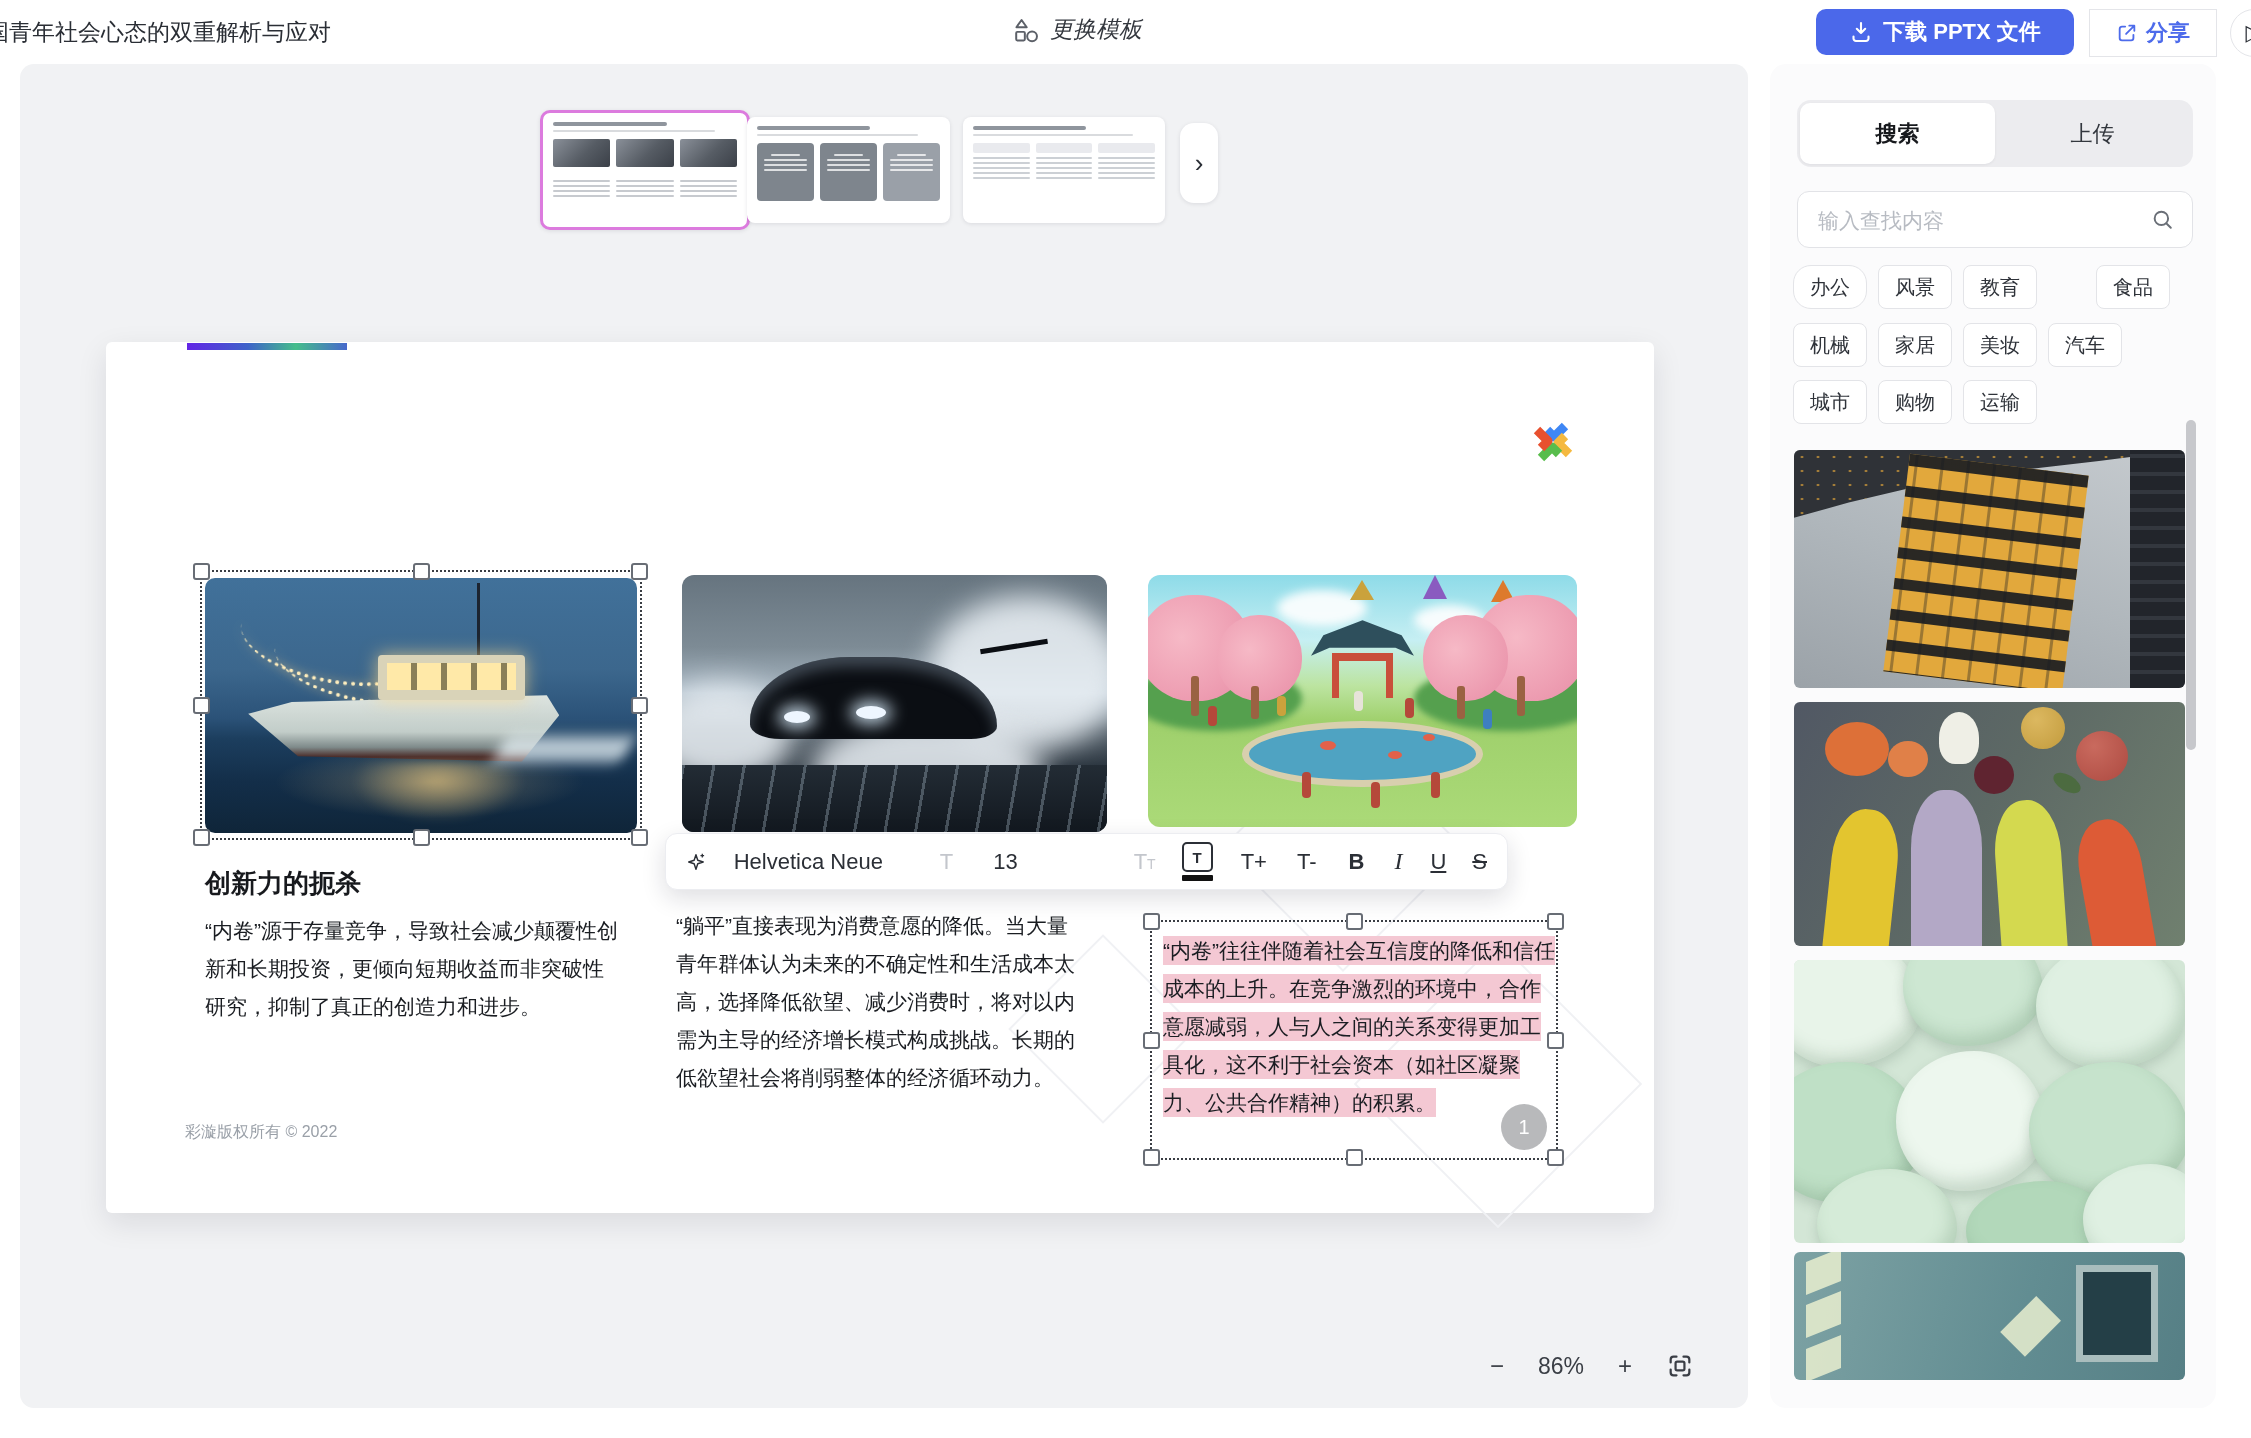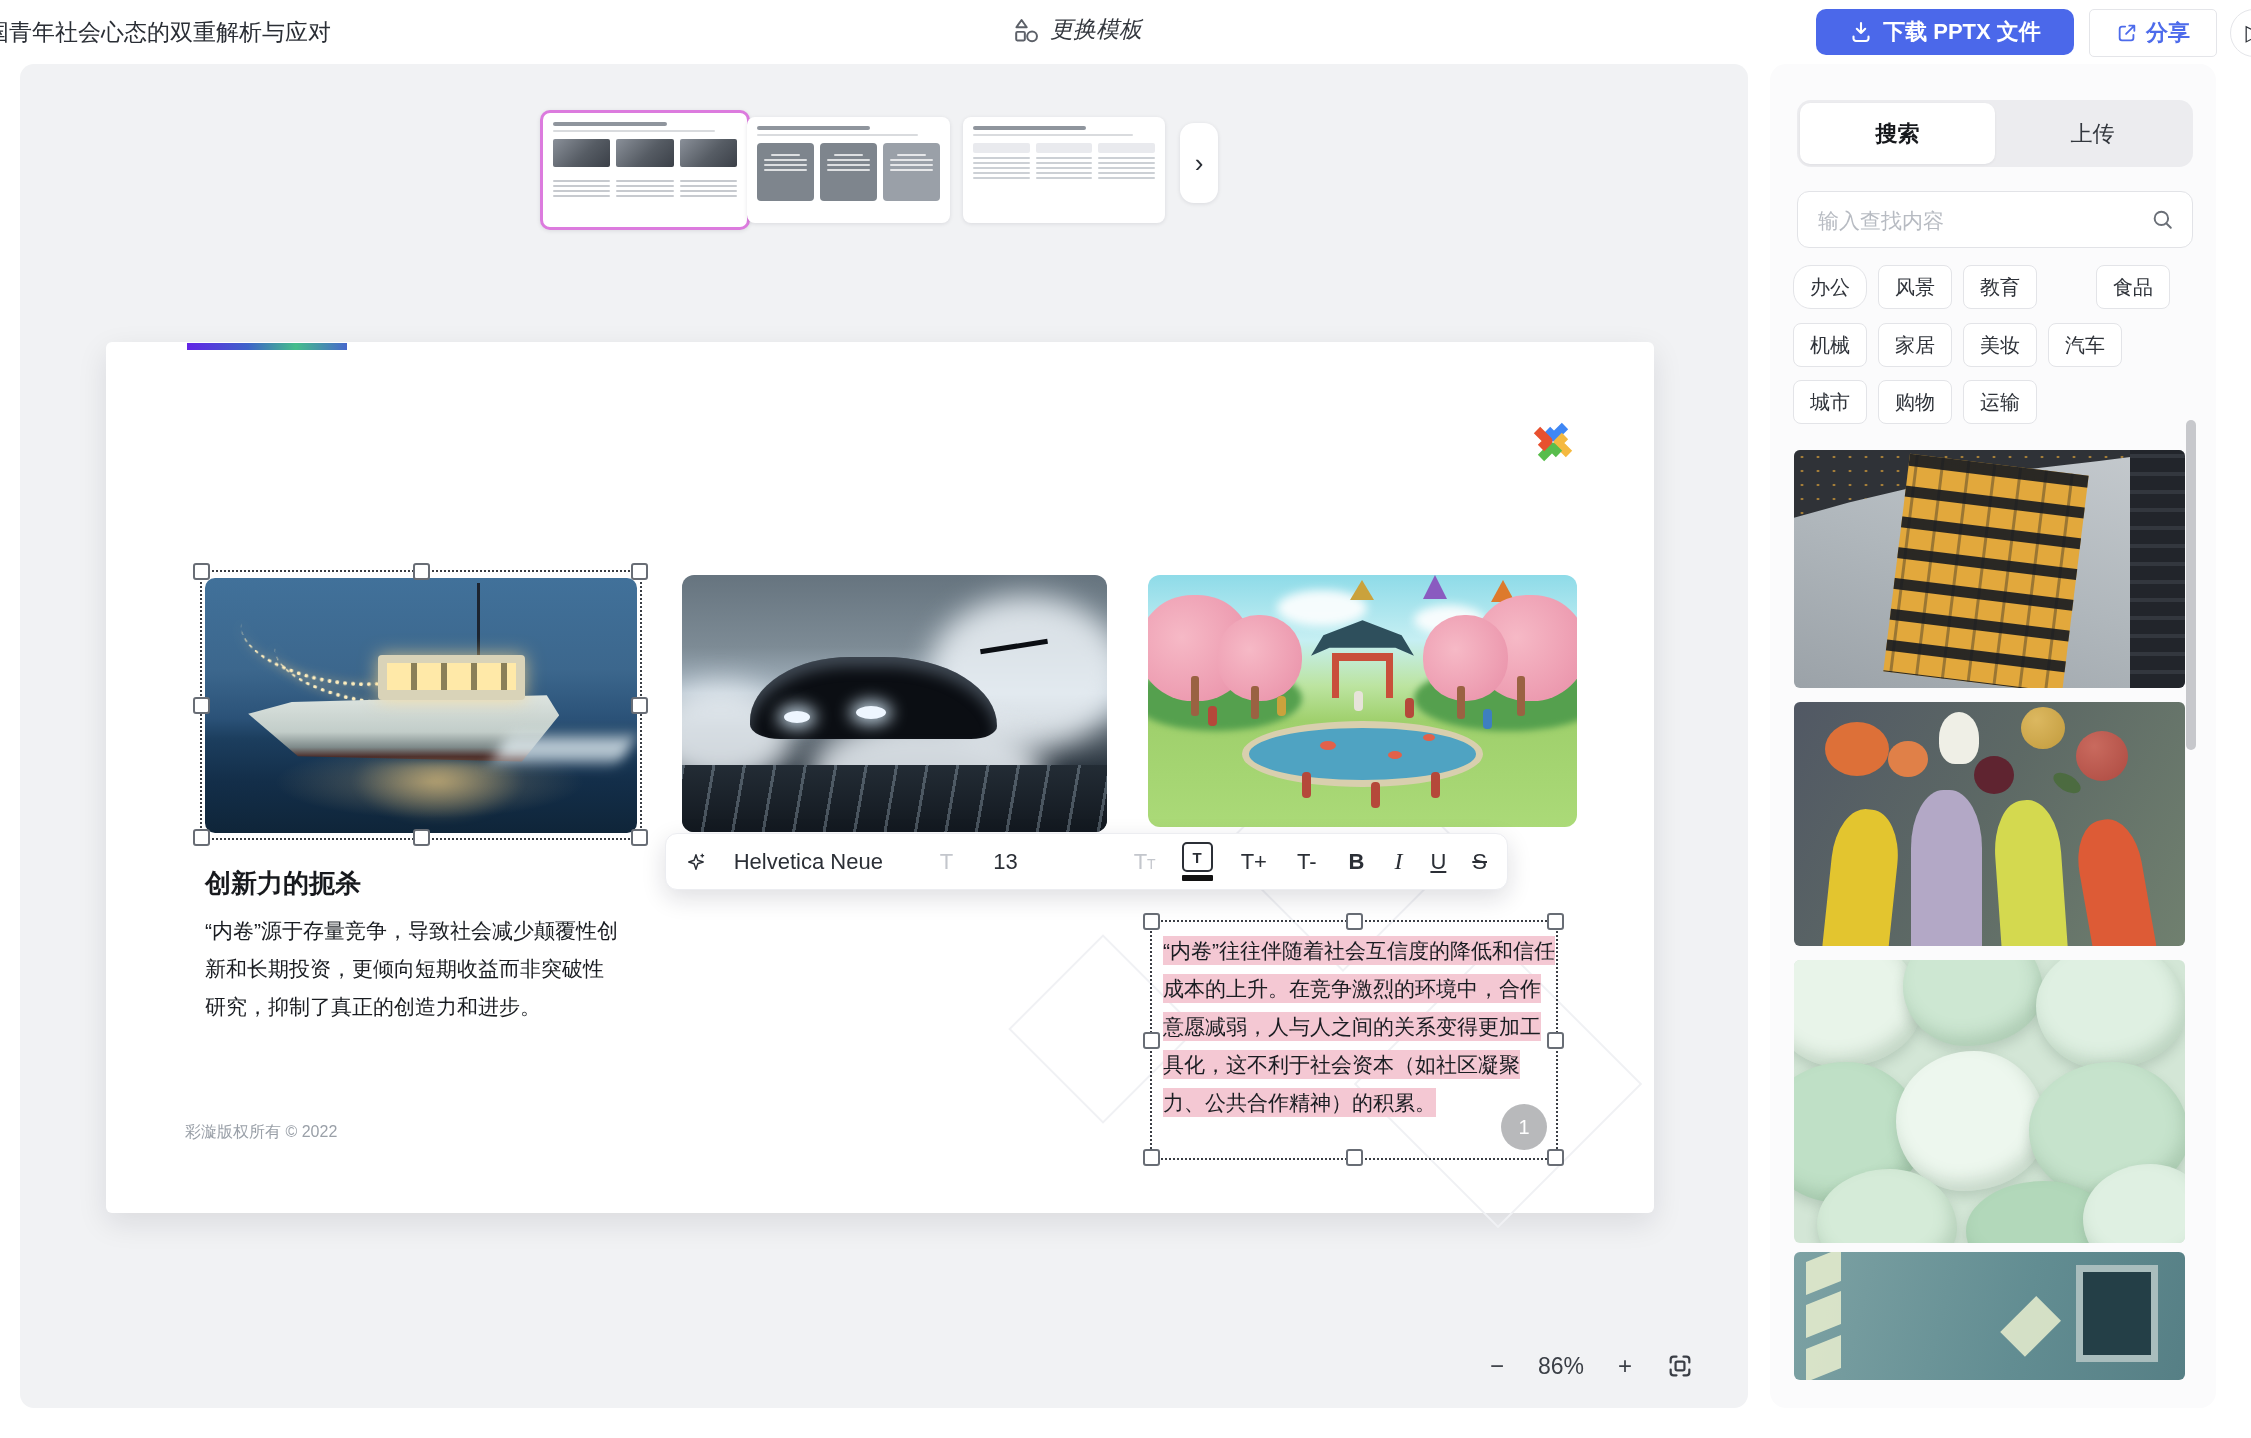--- a/index.html
+++ b/index.html
@@ -7,21 +7,21 @@
   .abs{position:absolute;}
   .flex{display:flex;align-items:center;}
 
   
   #topbar{position:absolute;left:0;top:0;width:2251px;height:64px;background:#fff;}
   .doc-title{position:absolute;left:-14px;top:17px;font-size:23px;font-weight:500;color:#2a2e35;white-space:nowrap;}
   .tmpl-group{position:absolute;left:1012px;top:14px;gap:10px;cursor:pointer;font-style:italic;}
   .tmpl-group span{font-size:23px;color:#33373e;}
   .btn-download{position:absolute;left:1816px;top:9px;width:258px;height:46px;border-radius:10px;
     background:#4B68EA;color:#fff;font-size:22px;font-weight:600;justify-content:center;gap:10px;cursor:pointer;}
-  .btn-share{position:absolute;left:2089px;top:9px;width:126px;height:46px;border-radius:5px;border:1px solid #E4E5E9;
+  .btn-share{position:absolute;left:2089px;top:9px;width:126px;height:46px;border-radius:0;border:1px solid #E4E5E9;
     background:#fff;color:#4D6BEB;font-size:22px;font-weight:600;justify-content:center;gap:8px;cursor:pointer;}
   .btn-play{position:absolute;left:2230px;top:9px;width:46px;height:46px;border-radius:50%;border:1px solid #E4E5E9;
     background:#fff;justify-content:center;cursor:pointer;}
 
   
   #canvas{position:absolute;left:20px;top:64px;width:1728px;height:1344px;background:#F1F2F4;border-radius:14px;overflow:hidden;}
 
   .thumb{position:absolute;background:#fff;border-radius:8px;box-shadow:0 1px 4px rgba(20,24,40,.10);padding:9px 10px;overflow:hidden;}
   .thumb.sel{border:3px solid #DC7BDE;border-radius:10px;}
   .t-line{background:#8f959d;height:4px;width:62%;border-radius:2px;}
@@ -373,20 +373,21 @@
       <span class="tb-item" style="margin-left:30px;">T-</span>
       <span class="tb-item tb-b" style="margin-left:32px;">B</span>
       <span class="tb-item tb-i" style="margin-left:30px;">I</span>
       <span class="tb-item tb-u" style="margin-left:28px;">U</span>
       <span class="tb-item tb-s" style="margin-left:26px;">S</span>
     </div>
 
     <div class="col-head">创新力的扼杀</div>
 
     <p class="para" style="left:99px;top:570px;width:414px;margin:0;">“内卷”源于存量竞争，导致社会减少颠覆性创新和长期投资，更倾向短期收益而非突破性研究，抑制了真正的创造力和进步。</p>
+    <p class="para" style="left:570px;top:565px;width:410px;margin:0;">“躺平”直接表现为消费意愿的降低。当大量青年群体认为未来的不确定性和生活成本太高，选择降低欲望、减少消费时，将对以内需为主导的经济增长模式构成挑战。长期的低欲望社会将削弱整体的经济循环动力。</p>
 
     <div class="selbox" style="left:1044px;top:578px;width:404px;height:236px;">
       <p class="para" style="left:7px;top:6px;width:392px;margin:4px;">
         <span class="hl">“内卷”往往伴随着社会互信度的降低和信任成本的上升。在竞争激烈的环境中，合作意愿减弱，人与人之间的关系变得更加工具化，这不利于社会资本（如社区凝聚力、公共合作精神）的积累。</span>
       </p>
       <div class="handle" style="left:-9px;top:-9px;"></div>
       <div class="handle" style="left:194px;top:-9px;"></div>
       <div class="handle" style="left:395px;top:-9px;"></div>
       <div class="handle" style="left:-9px;top:110px;"></div>
       <div class="handle" style="left:395px;top:110px;"></div>

